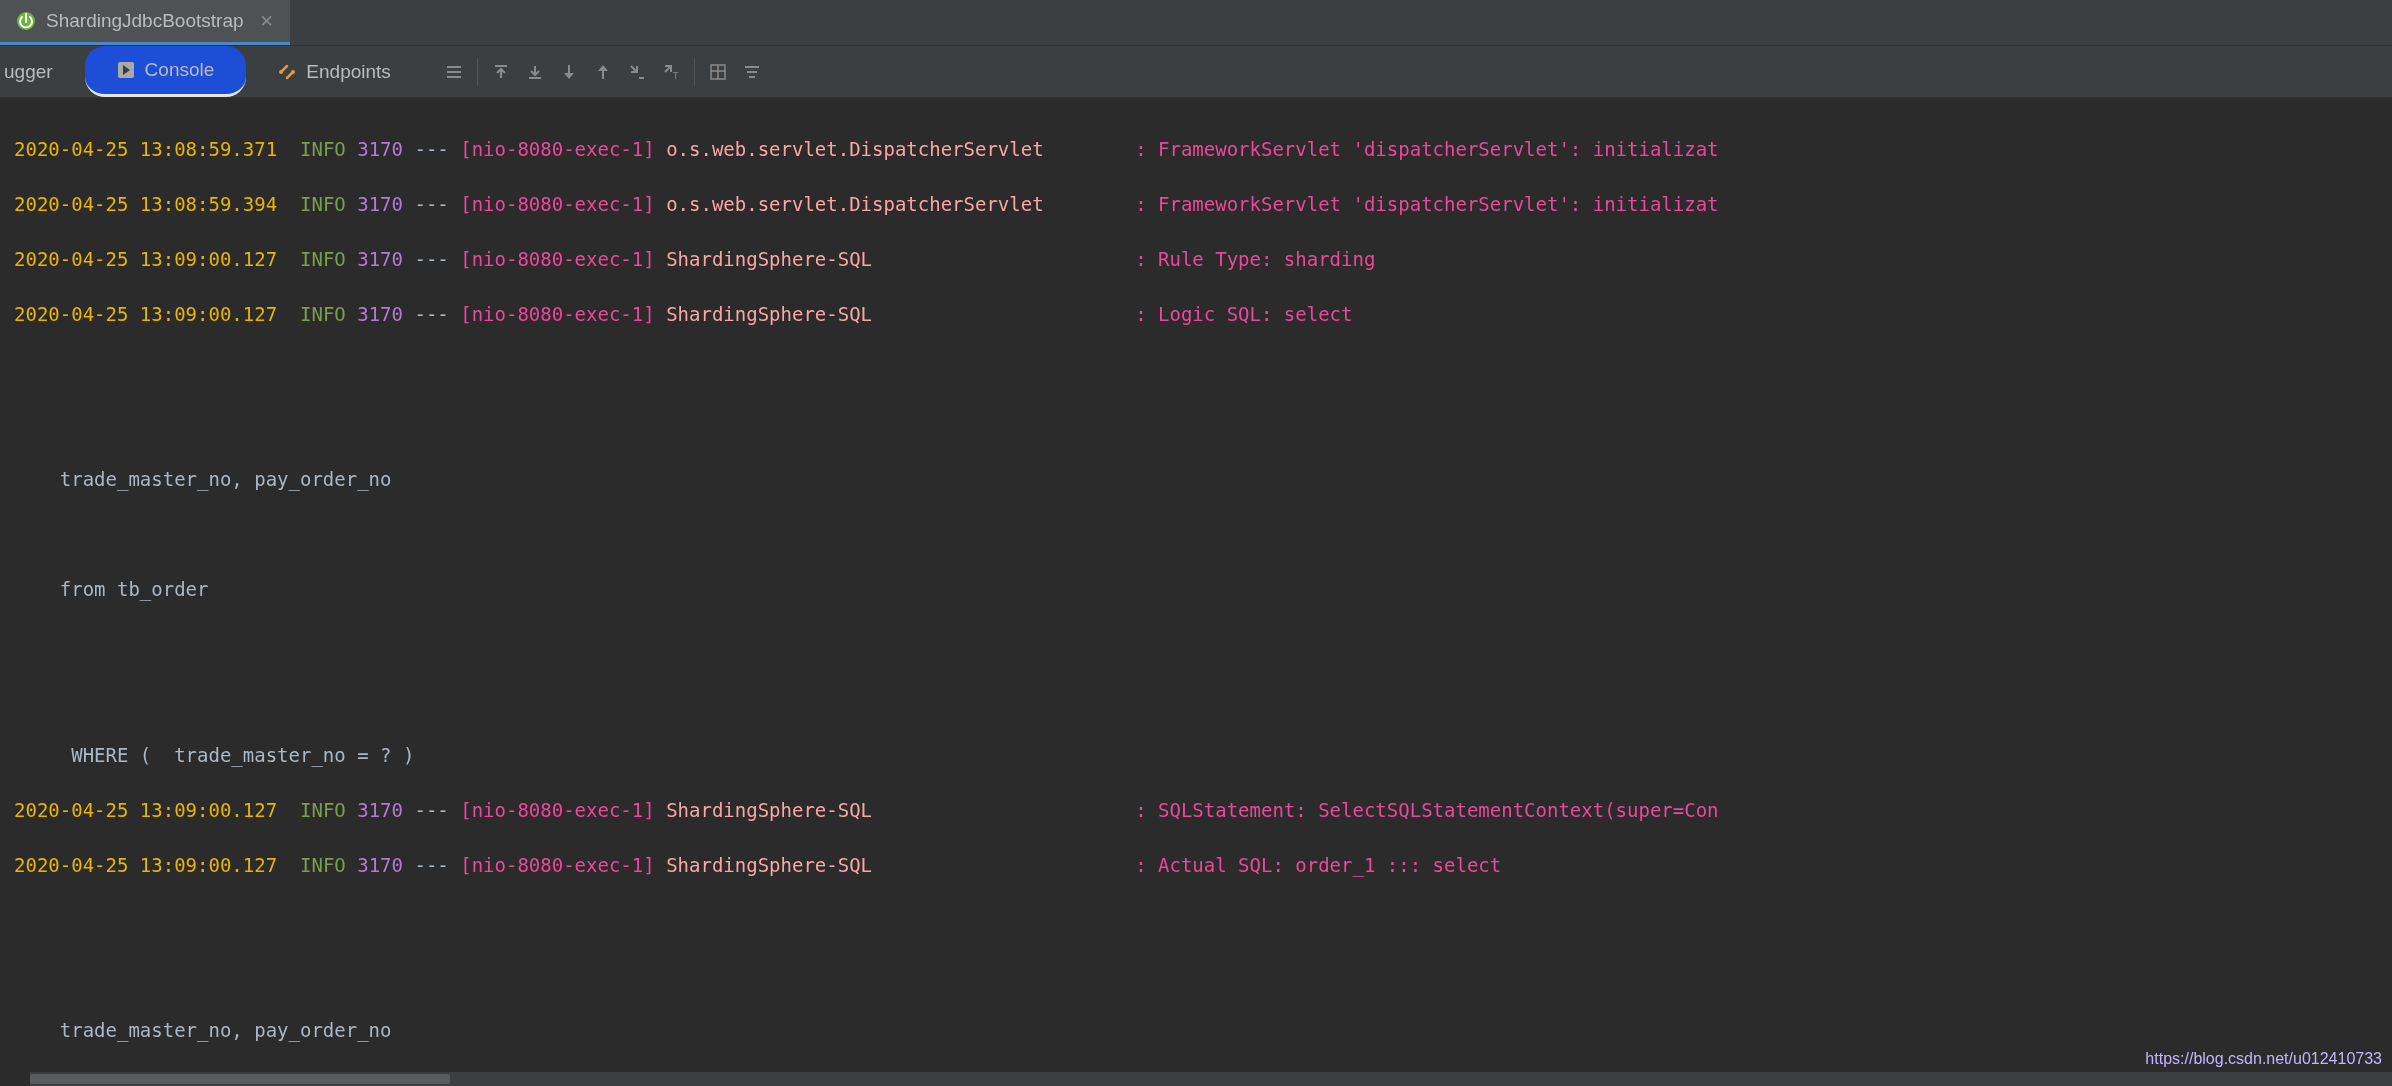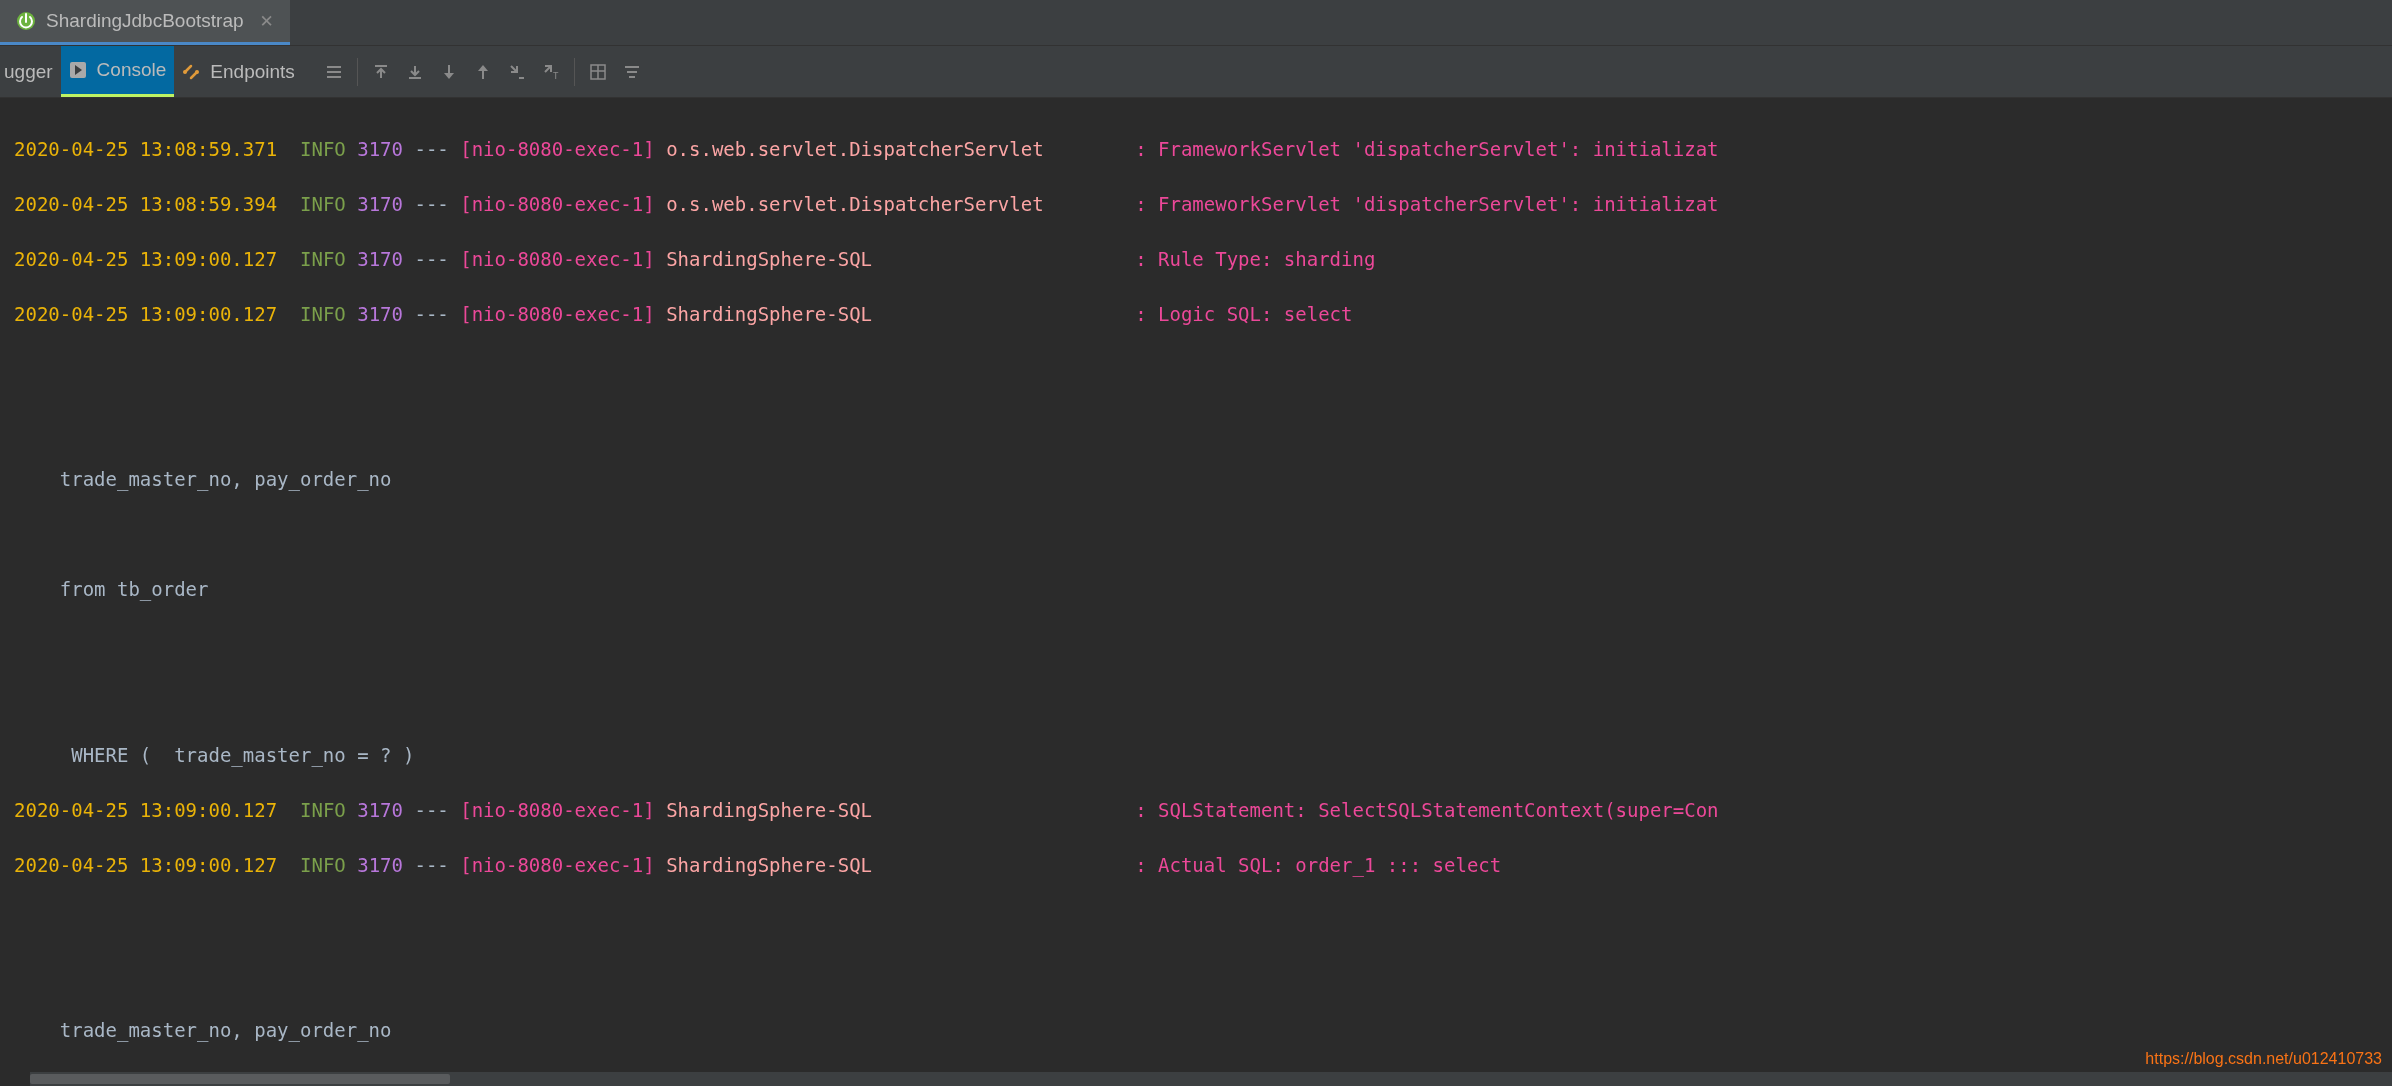--- a/index.html
+++ b/index.html
@@ -49,33 +49,34 @@
     .tool-bar {
       background: #3c3f41;
       height: 52px;
       display: flex;
       align-items: stretch;
       border-bottom: 1px solid #323232;
     }
     .tool-tab {
       display: flex;
       align-items: center;
-      padding: 0 8px;
+      padding: 0 32px;
       gap: 10px;
       font-family: -apple-system, "Segoe UI", sans-serif;
       font-size: 19px;
       color: #bbbbbb;
       cursor: pointer;
+      border-radius: 20px;
     }
     .tool-tab.first {
       padding-left: 4px;
     }
     .tool-tab.active {
-      background: #0369a1;
-      border-bottom: 3px solid #bef264;
+      background: #1d4ed8;
+      border-bottom: 3px solid #e5e5e5;
     }
     .tool-icons {
       display: flex;
       align-items: center;
       padding-left: 14px;
       gap: 0;
     }
     .tool-icon-btn {
       width: 34px;
       height: 52px;
@@ -107,21 +108,21 @@
     .dashes { color: #a9b7c6; }
     .thread { color: #ec4899; }
     .logger-c1 { color: #fca5a5; }
     .msg { color: #ec4899; }
     .watermark {
       position: absolute;
       right: 10px;
       bottom: 18px;
       font-family: -apple-system, sans-serif;
       font-size: 16px;
-      color: #f97316;
+      color: #c4b5fd;
     }
     .scrollbar-bottom {
       position: absolute;
       bottom: 0;
       left: 30px;
       right: 0;
       height: 14px;
       background: #3c3f41;
     }
     .scrollbar-thumb {

